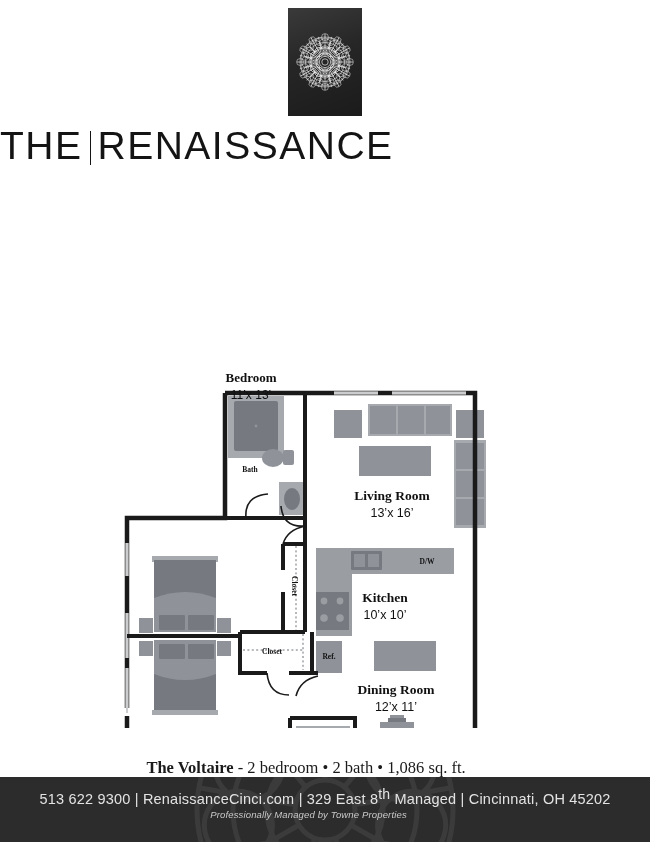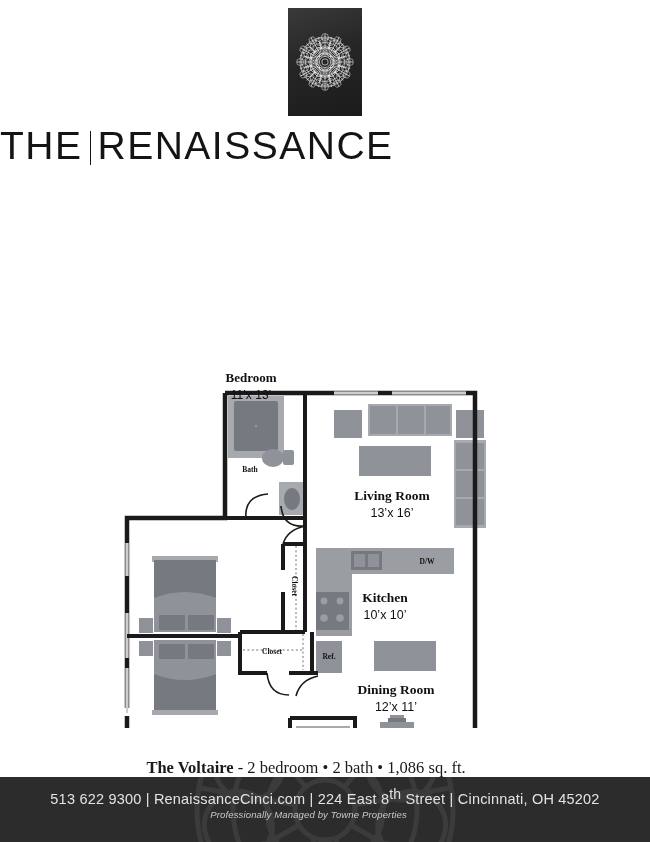--- a/index.html
+++ b/index.html
@@ -479,17 +479,17 @@
           </g>
         <g transform="rotate(340)">
             <circle cx="0" cy="-88" r="34"></circle>
           </g>
       </g>
     </g>
   </svg>
 
   <div id="footer-lines">
     <div id="footer-main">
-      <span>513 622 9300</span><span> | </span><span>RenaissanceCinci.com</span><span> | </span><span>224 East 8</span><sup>th</sup><span> Street</span><span> | </span><span>Cincinnati, OH 45202</span>
+      <span>513 622 9300</span><span> | </span><span>RenaissanceCinci.com</span><span> | </span><span>329 East 8</span><sup>th</sup><span> Managed</span><span> | </span><span>Cincinnati, OH 45202</span>
     </div>
     <div id="footer-sub">Professionally Managed by Towne Properties</div>
   </div>
 </div>
 
 </body></html>

